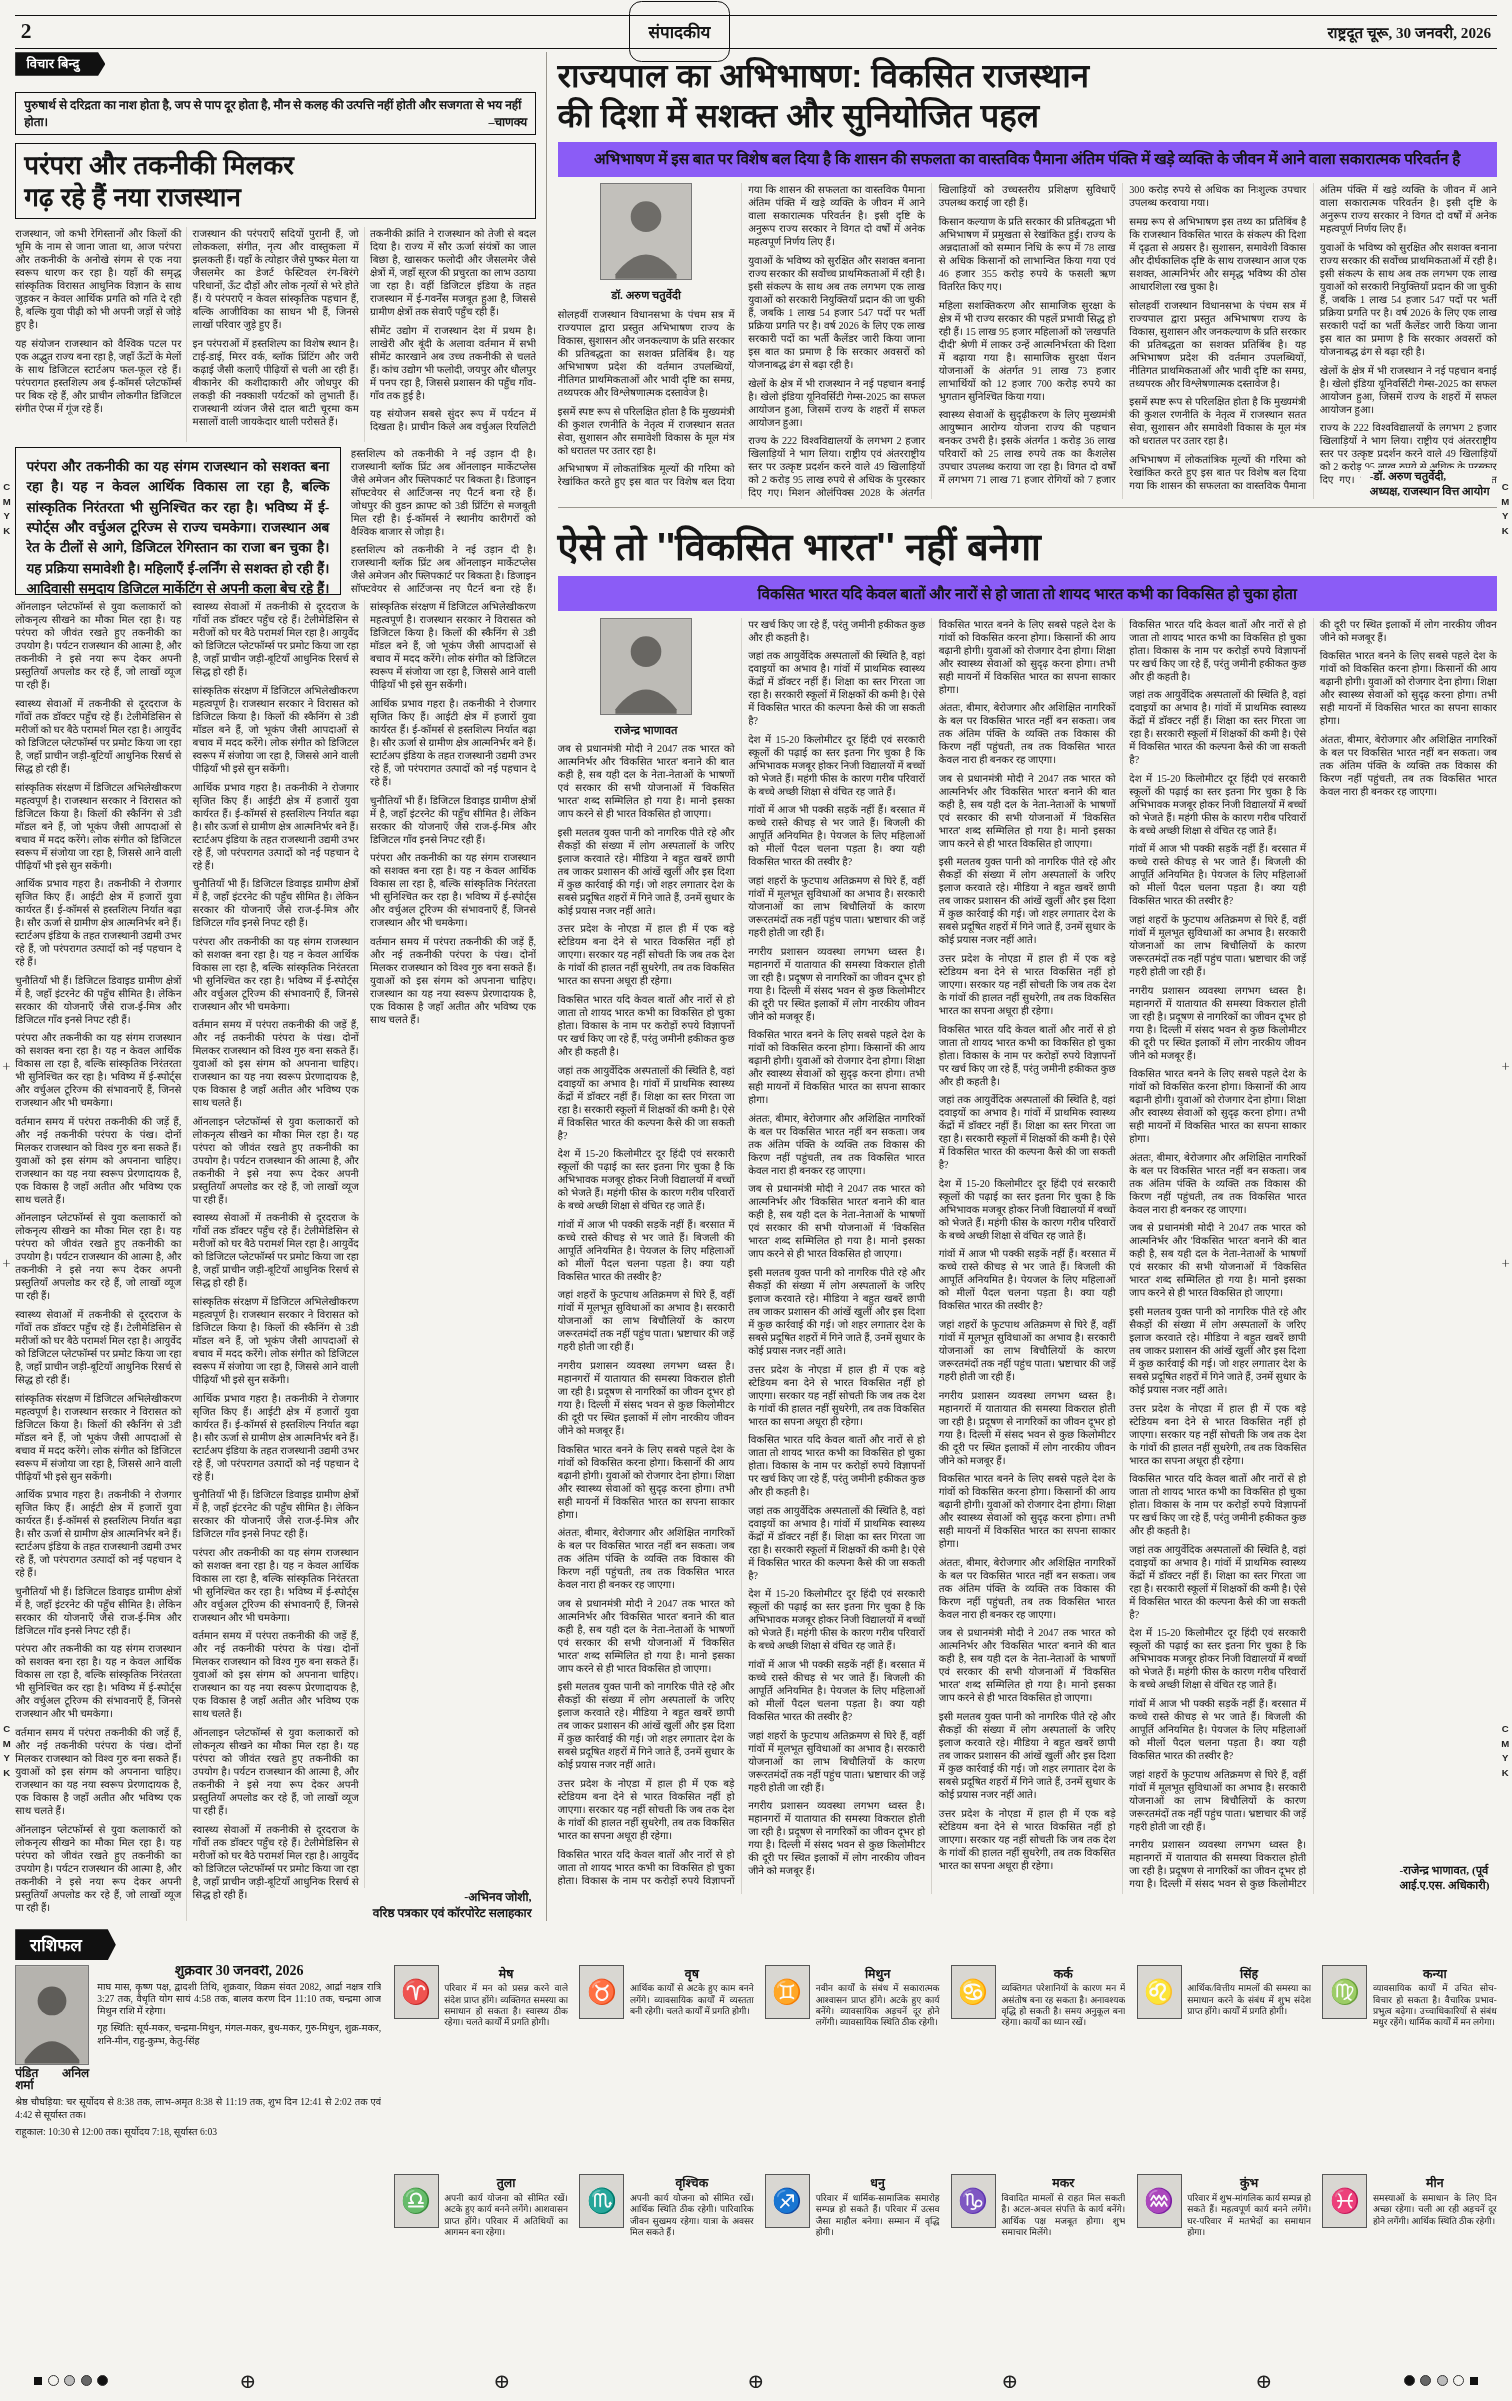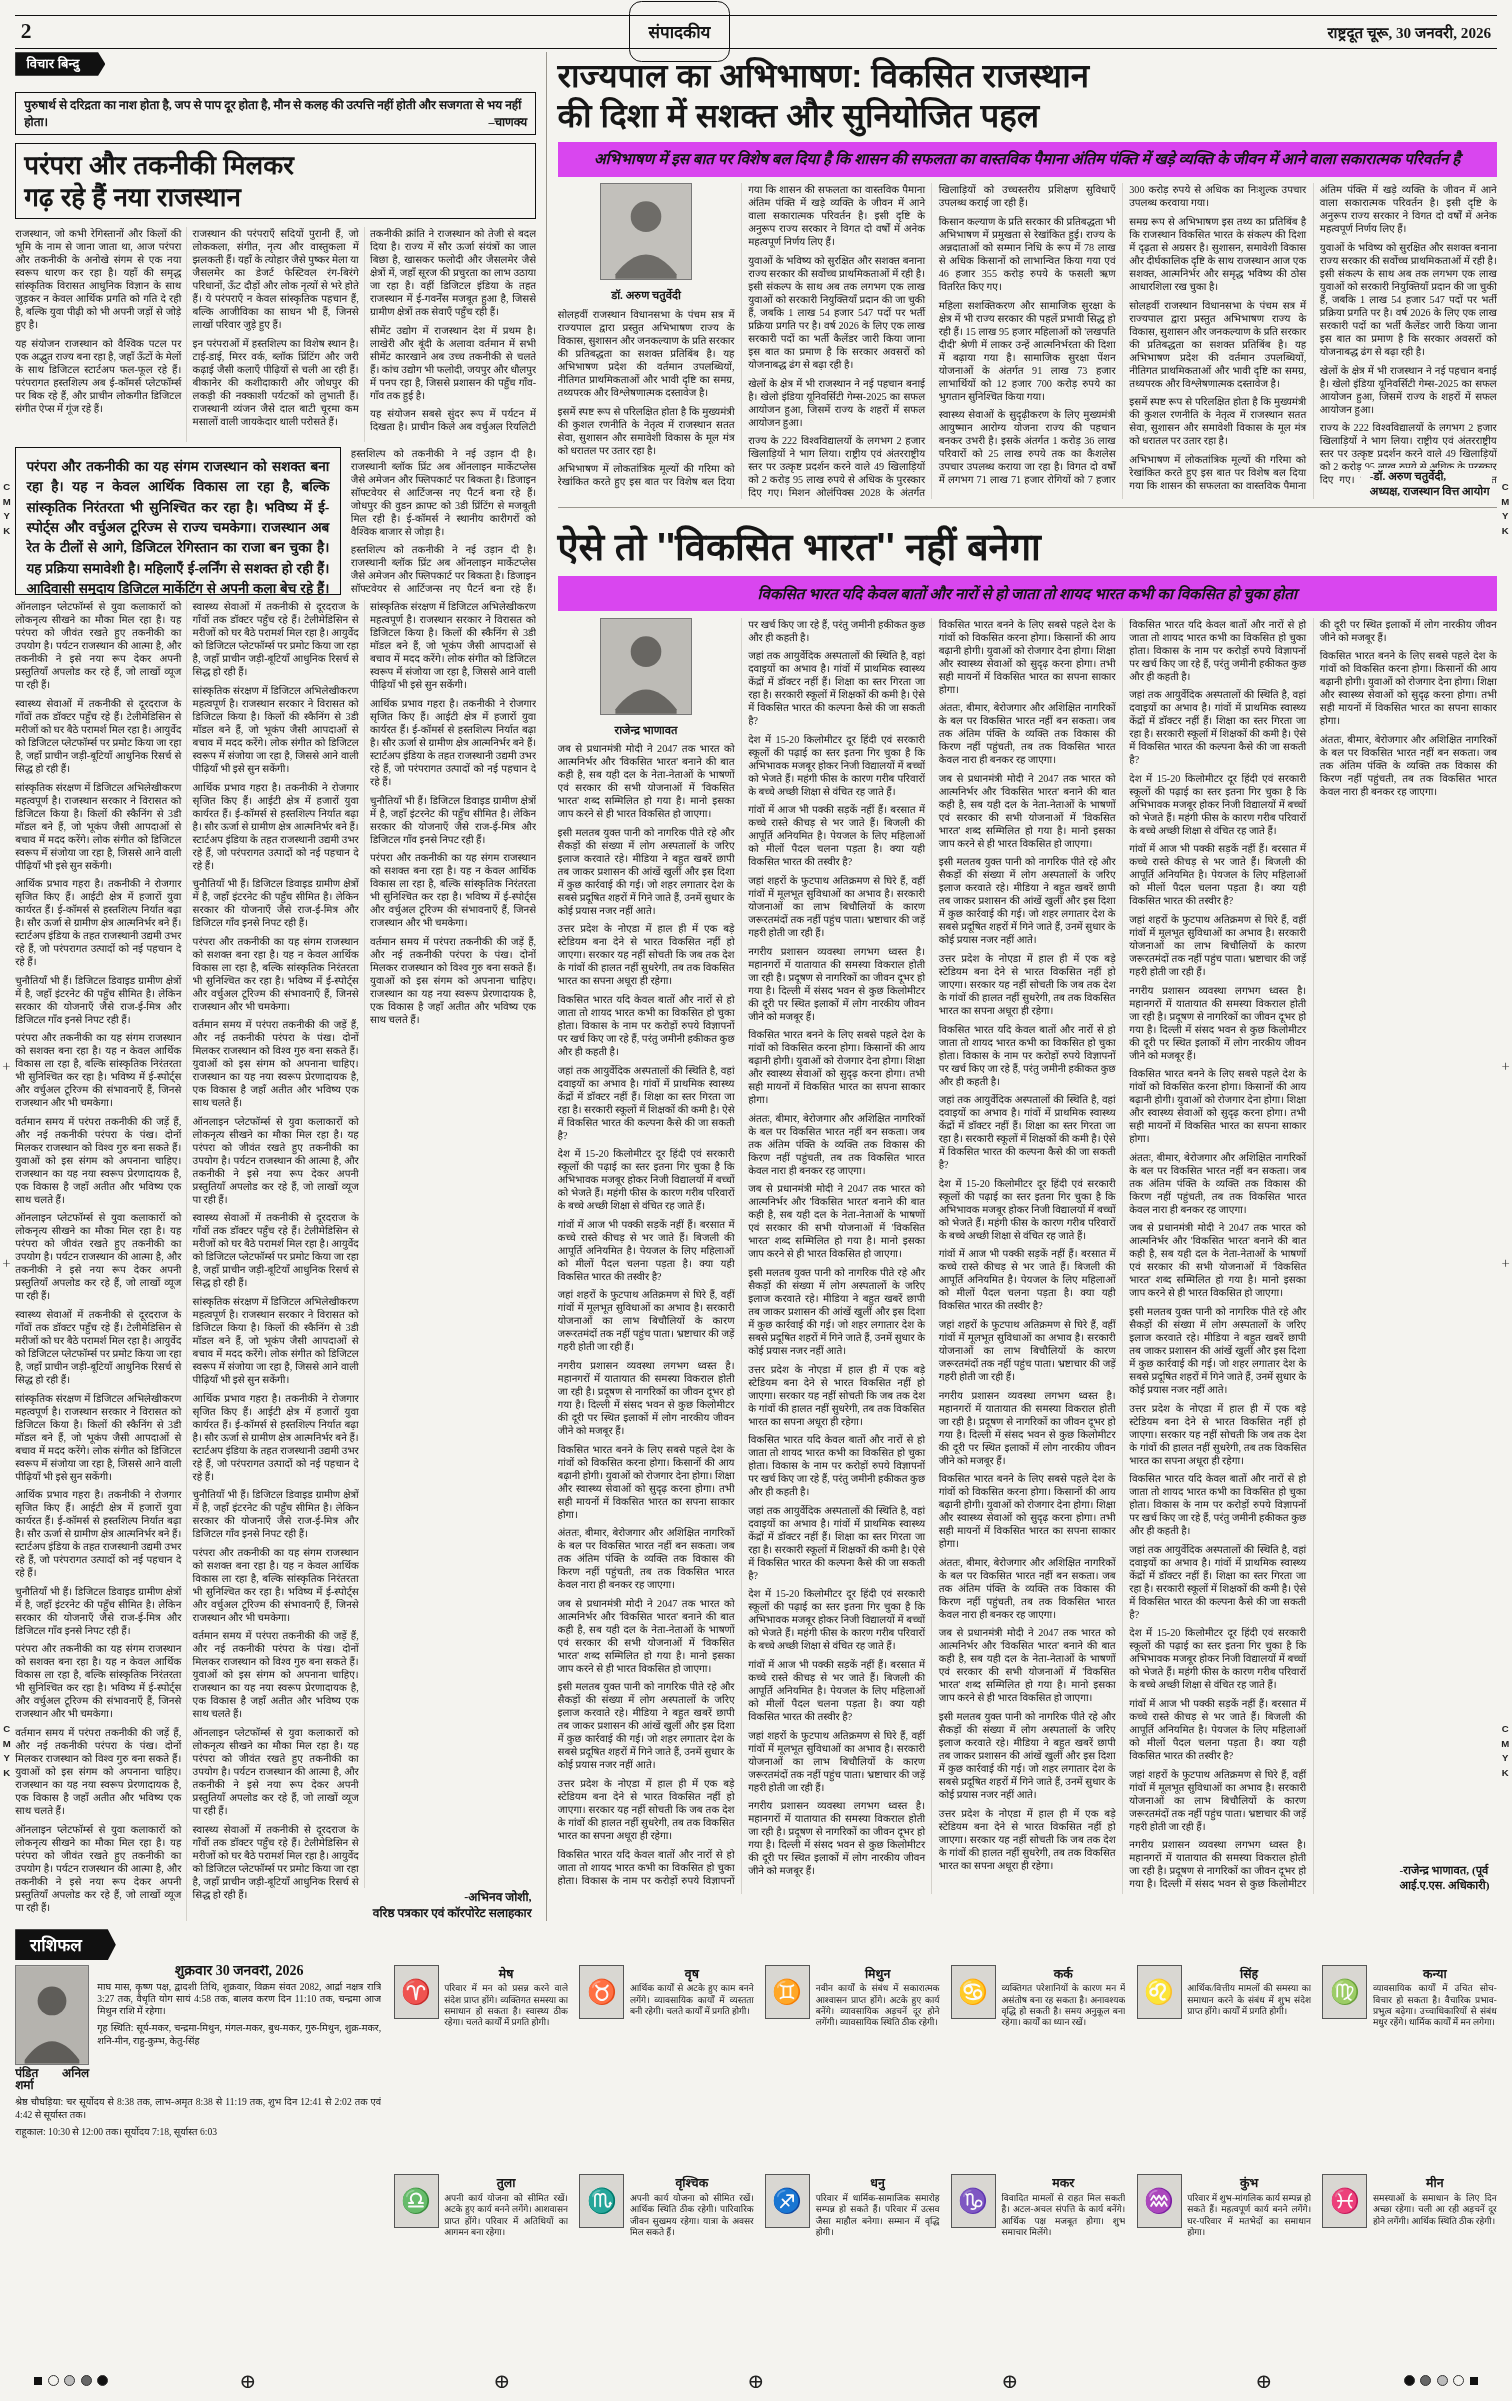--- a/index.html
+++ b/index.html
@@ -39,22 +39,22 @@
   .pullquote{width:303px;flex:none;border:1.7px solid #111;padding:9px 10.2px;font-size:13.6px;font-weight:bold;
       line-height:1.5;text-align:justify;overflow:hidden;}
   .sidecol{flex:1;overflow:hidden;}
   .segC{position:relative;margin-top:5.6px;height:1321px;overflow:hidden;}
   .segC .plist{height:100%;overflow:hidden;}
   .byline{position:absolute;right:2.3px;bottom:0;background:#f4f3ef;padding:1.7px 2.3px 0 9px;
       font-size:12px;font-weight:bold;text-align:right;line-height:1.3;}
 
   
   .gh{margin:3.4px 0 0 0;font-size:33px;line-height:1.22;font-family:"Liberation Sans",sans-serif;font-weight:bold;}
-  .standfirst{margin-top:5.6px;background:#d946ef;font-size:15.2px;font-weight:bold;line-height:1.4;
-      text-align:center;padding:6.8px 22.6px;font-style:italic;}
+  .standfirst{margin-top:5.6px;background:#8b5cf6;font-size:15.2px;font-weight:bold;line-height:1.4;
+      text-align:center;padding:6.8px 22.6px;}
   .gbody-wrap{position:relative;margin-top:6.8px;height:316px;}
   .cols5{column-count:5;column-gap:13.6px;column-fill:auto;column-rule:0.6px solid #d4d1ca;height:100%;overflow:hidden;}
   figure.author{margin:0 0 5.6px 0;break-inside:avoid;text-align:center;}
   .photo{width:90px;height:95px;margin:0 auto;border:0.6px solid #777;background:#c9c7c2;overflow:hidden;}
   .photo svg{display:block;width:100%;height:100%;}
   figure.author figcaption{font-size:11.3px;font-weight:bold;margin-top:9px;}
   .signoff{position:absolute;right:5px;bottom:0;background:#f4f3ef;padding:1.1px 2.3px 0 9px;
       font-size:11.3px;font-weight:bold;line-height:1.35;text-align:left;}
 
   

